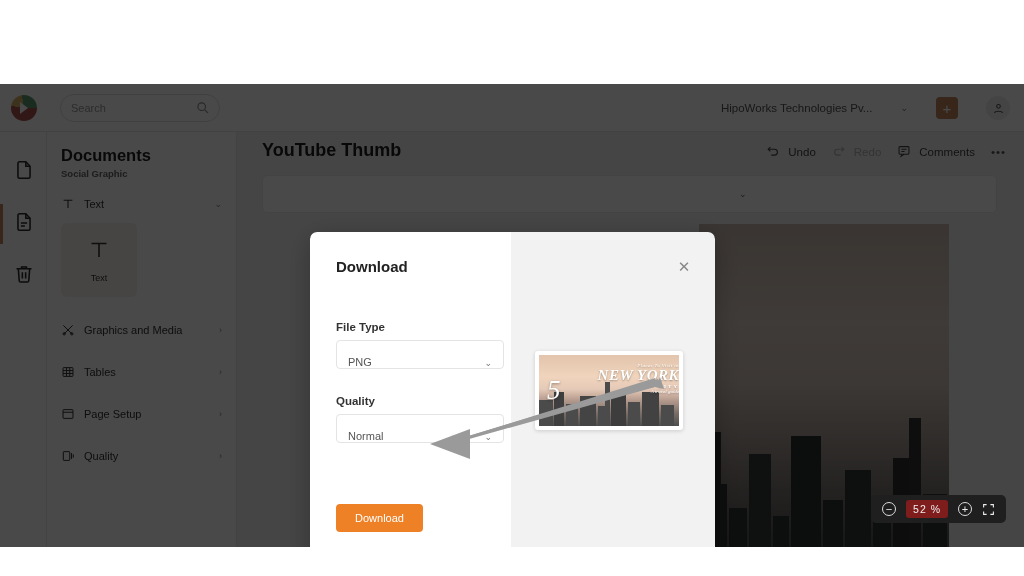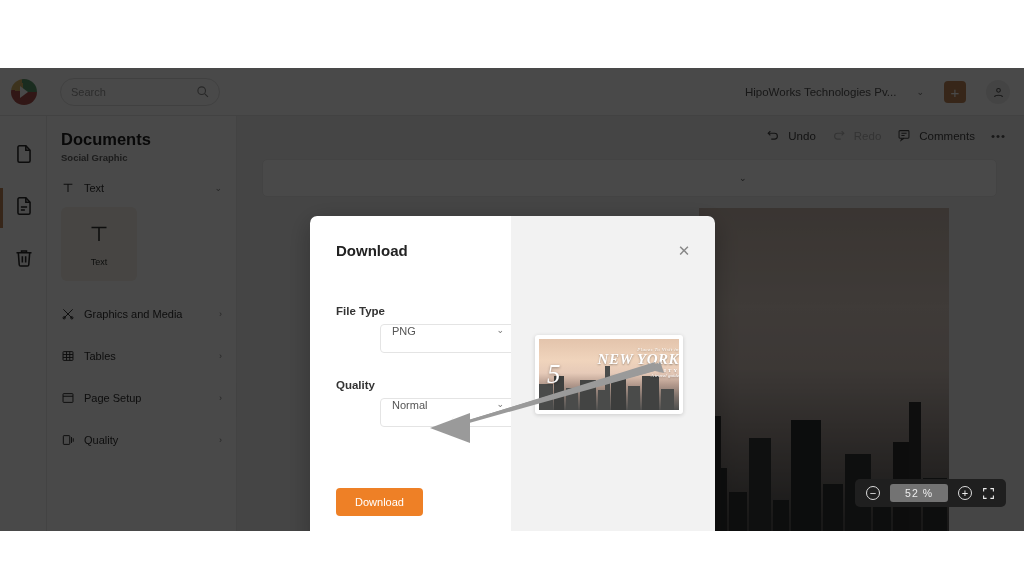--- a/index.html
+++ b/index.html
@@ -5,21 +5,21 @@
   * { box-sizing: border-box; margin: 0; padding: 0; }
   html, body {
     width: 1024px; height: 576px;
     background: #ffffff;
     font-family: "Liberation Sans", sans-serif;
     overflow: hidden;
   }
 
   #app {
     position: absolute;
-    left: 0; top: 68px;
+    left: 0; top: 84px;
     width: 1024px; height: 463px;
     background: #fdfdfd;
     overflow: hidden;
   }
 
   
   .dimmed { filter: brightness(0.52) saturate(0.55); }
 
   
   .topbar {
@@ -49,21 +49,21 @@
     border: 1px solid #e3e3e3; border-radius: 15px;
     background: #fff;
     display: flex; align-items: center;
     padding: 0 10px;
     font-size: 11px; color: #9b9b9b;
   }
   .search-box .ph { flex: 1; }
   .ico { display: inline-block; line-height: 0; }
   .topbar-right {
     position: absolute; right: 14px; top: 0; height: 48px;
-    display: flex; align-items: center; gap: 20px;
+    display: flex; align-items: center; gap: 28px;
   }
   .org-name { font-size: 11.5px; color: #555; }
   .chev { font-size: 9px; color: #777; }
   .plus-btn {
     width: 22px; height: 22px; border-radius: 4px;
     background: #e8802a; color: #fff;
     display: flex; align-items: center; justify-content: center;
     font-size: 15px; line-height: 1;
   }
   .avatar-btn {
@@ -165,22 +165,22 @@
   
   .zoomctl {
     position: absolute; right: 18px; bottom: 24px;
     height: 28px; border-radius: 5px;
     background: #1f1f1f; color: #eee;
     display: flex; align-items: center; gap: 10px;
     padding: 0 11px; font-size: 10.5px;
     z-index: 40;
   }
   .zoomctl .pct {
-    background: #737373; border-radius: 3px;
-    padding: 3px 15px; letter-spacing: 1px;
+    background: #7f1d1d; border-radius: 3px;
+    padding: 3px 7px; letter-spacing: 1px;
   }
   .zround {
     width: 14px; height: 14px; border-radius: 50%;
     border: 1.3px solid #dcdcdc;
     display: flex; align-items: center; justify-content: center;
     font-size: 11px; line-height: 0;
   }
 
   
   .scrim {
@@ -207,26 +207,26 @@
     width: 18px; height: 18px;
     display: flex; align-items: center; justify-content: center;
     font-size: 15px; color: #888; z-index: 5;
   }
   .field-label {
     font-size: 11.5px; font-weight: bold; color: #333;
     margin-top: 46px; margin-bottom: 7px;
   }
   .field-label.second { margin-top: 26px; }
   .select {
-    width: 136px; height: 29px;
+    width: 168px; height: 29px;
     border: 1px solid #e4e4e4; border-radius: 4px;
     background: #fff;
-    display: flex; align-items: flex-start;
+    display: flex; align-items: flex-end;
     padding: 0 11px;
-    font-size: 11px; color: #555; margin-left: 44px;
+    font-size: 11px; color: #555;
   }
   .select .v { flex: 1; }
   .select .c { font-size: 9px; color: #777; }
   .dl-btn {
     position: absolute; left: 26px; top: 272px;
     width: 87px; height: 28px;
     background: #ee8026; color: #fff;
     border: none; border-radius: 4px;
     font-size: 11px; font-family: inherit;
     cursor: pointer;
@@ -402,20 +402,21 @@
           </svg>
         </span>
         <span class="lbl">Quality</span>
         <span class="arr">›</span>
       </div>
     </div>
 
     <div class="collapse-handle">‹</div>
 
     <div class="canvas-area">
+      <div class="doc-title">YouTube Thumb</div>
 
       <div class="doc-actions">
         <div class="act">
           <span>
             <svg width="14" height="14" viewBox="0 0 24 24" fill="none" stroke="#444" stroke-width="1.9">
               <path d="M4 9h10.5a5 5 0 0 1 0 10H9"></path>
                 <path d="M7.5 5.2L3.7 9l3.8 3.8"></path>
             </svg>
           </span>
           <span>Undo</span>

